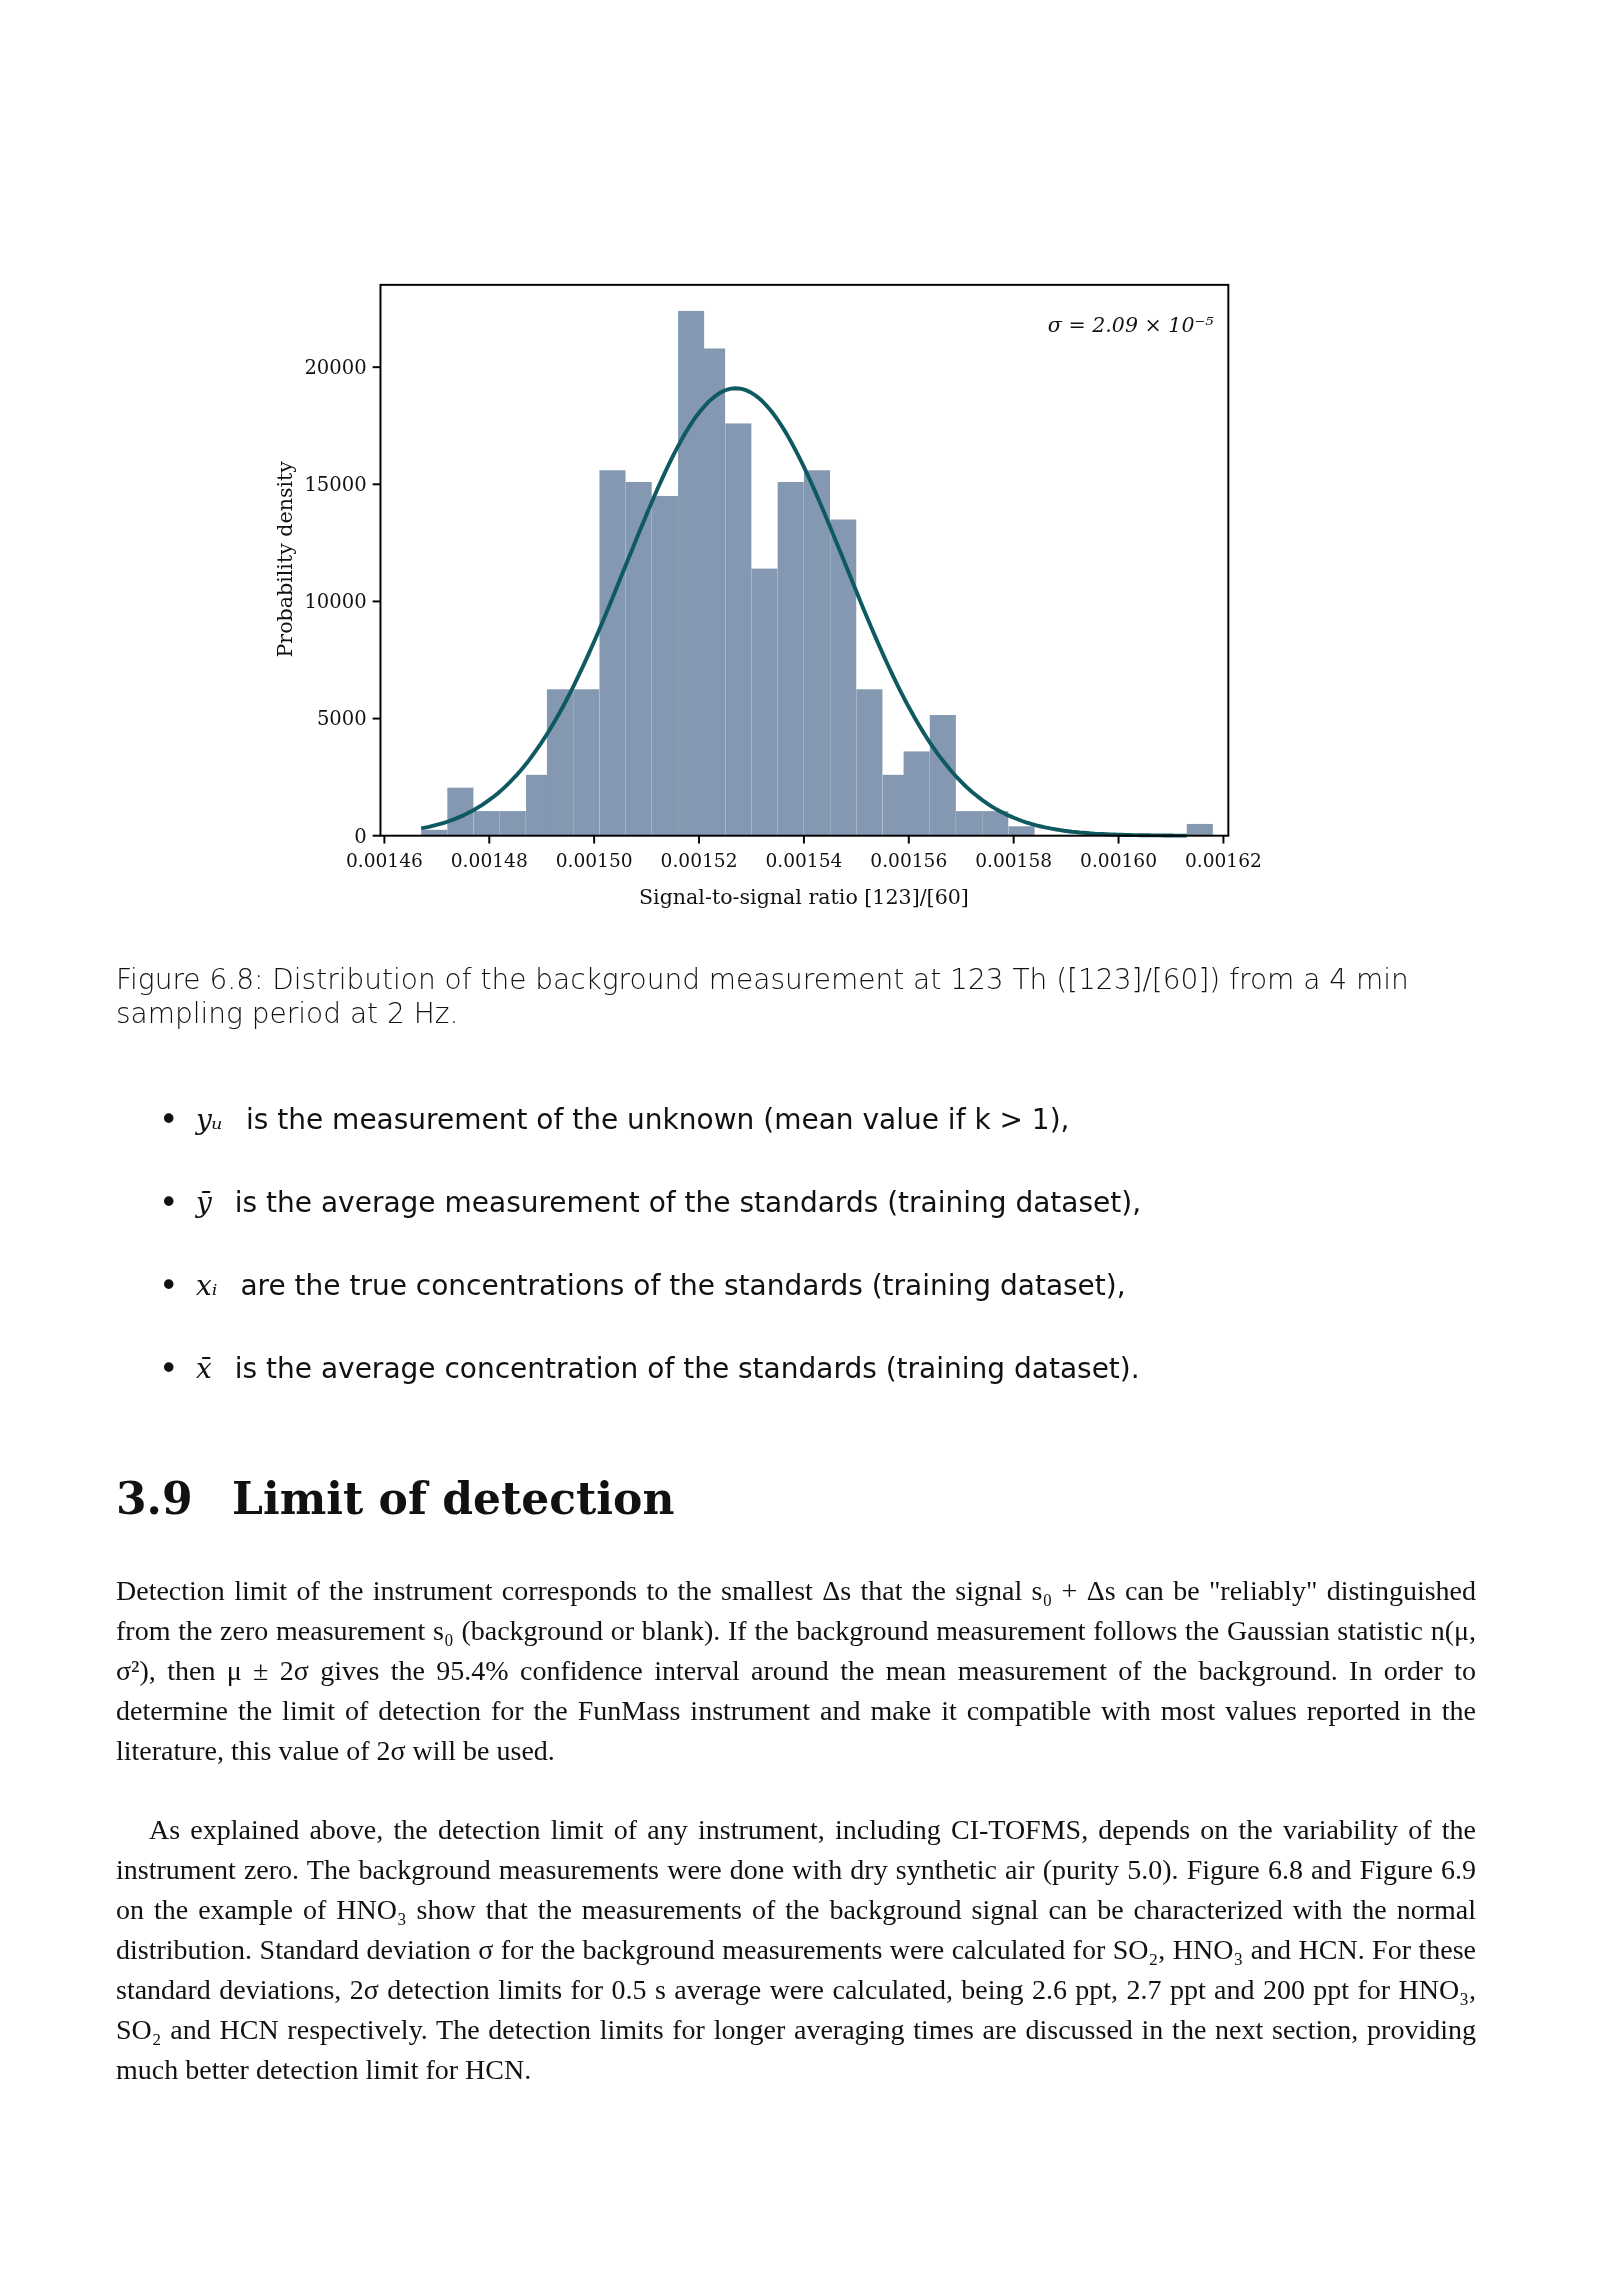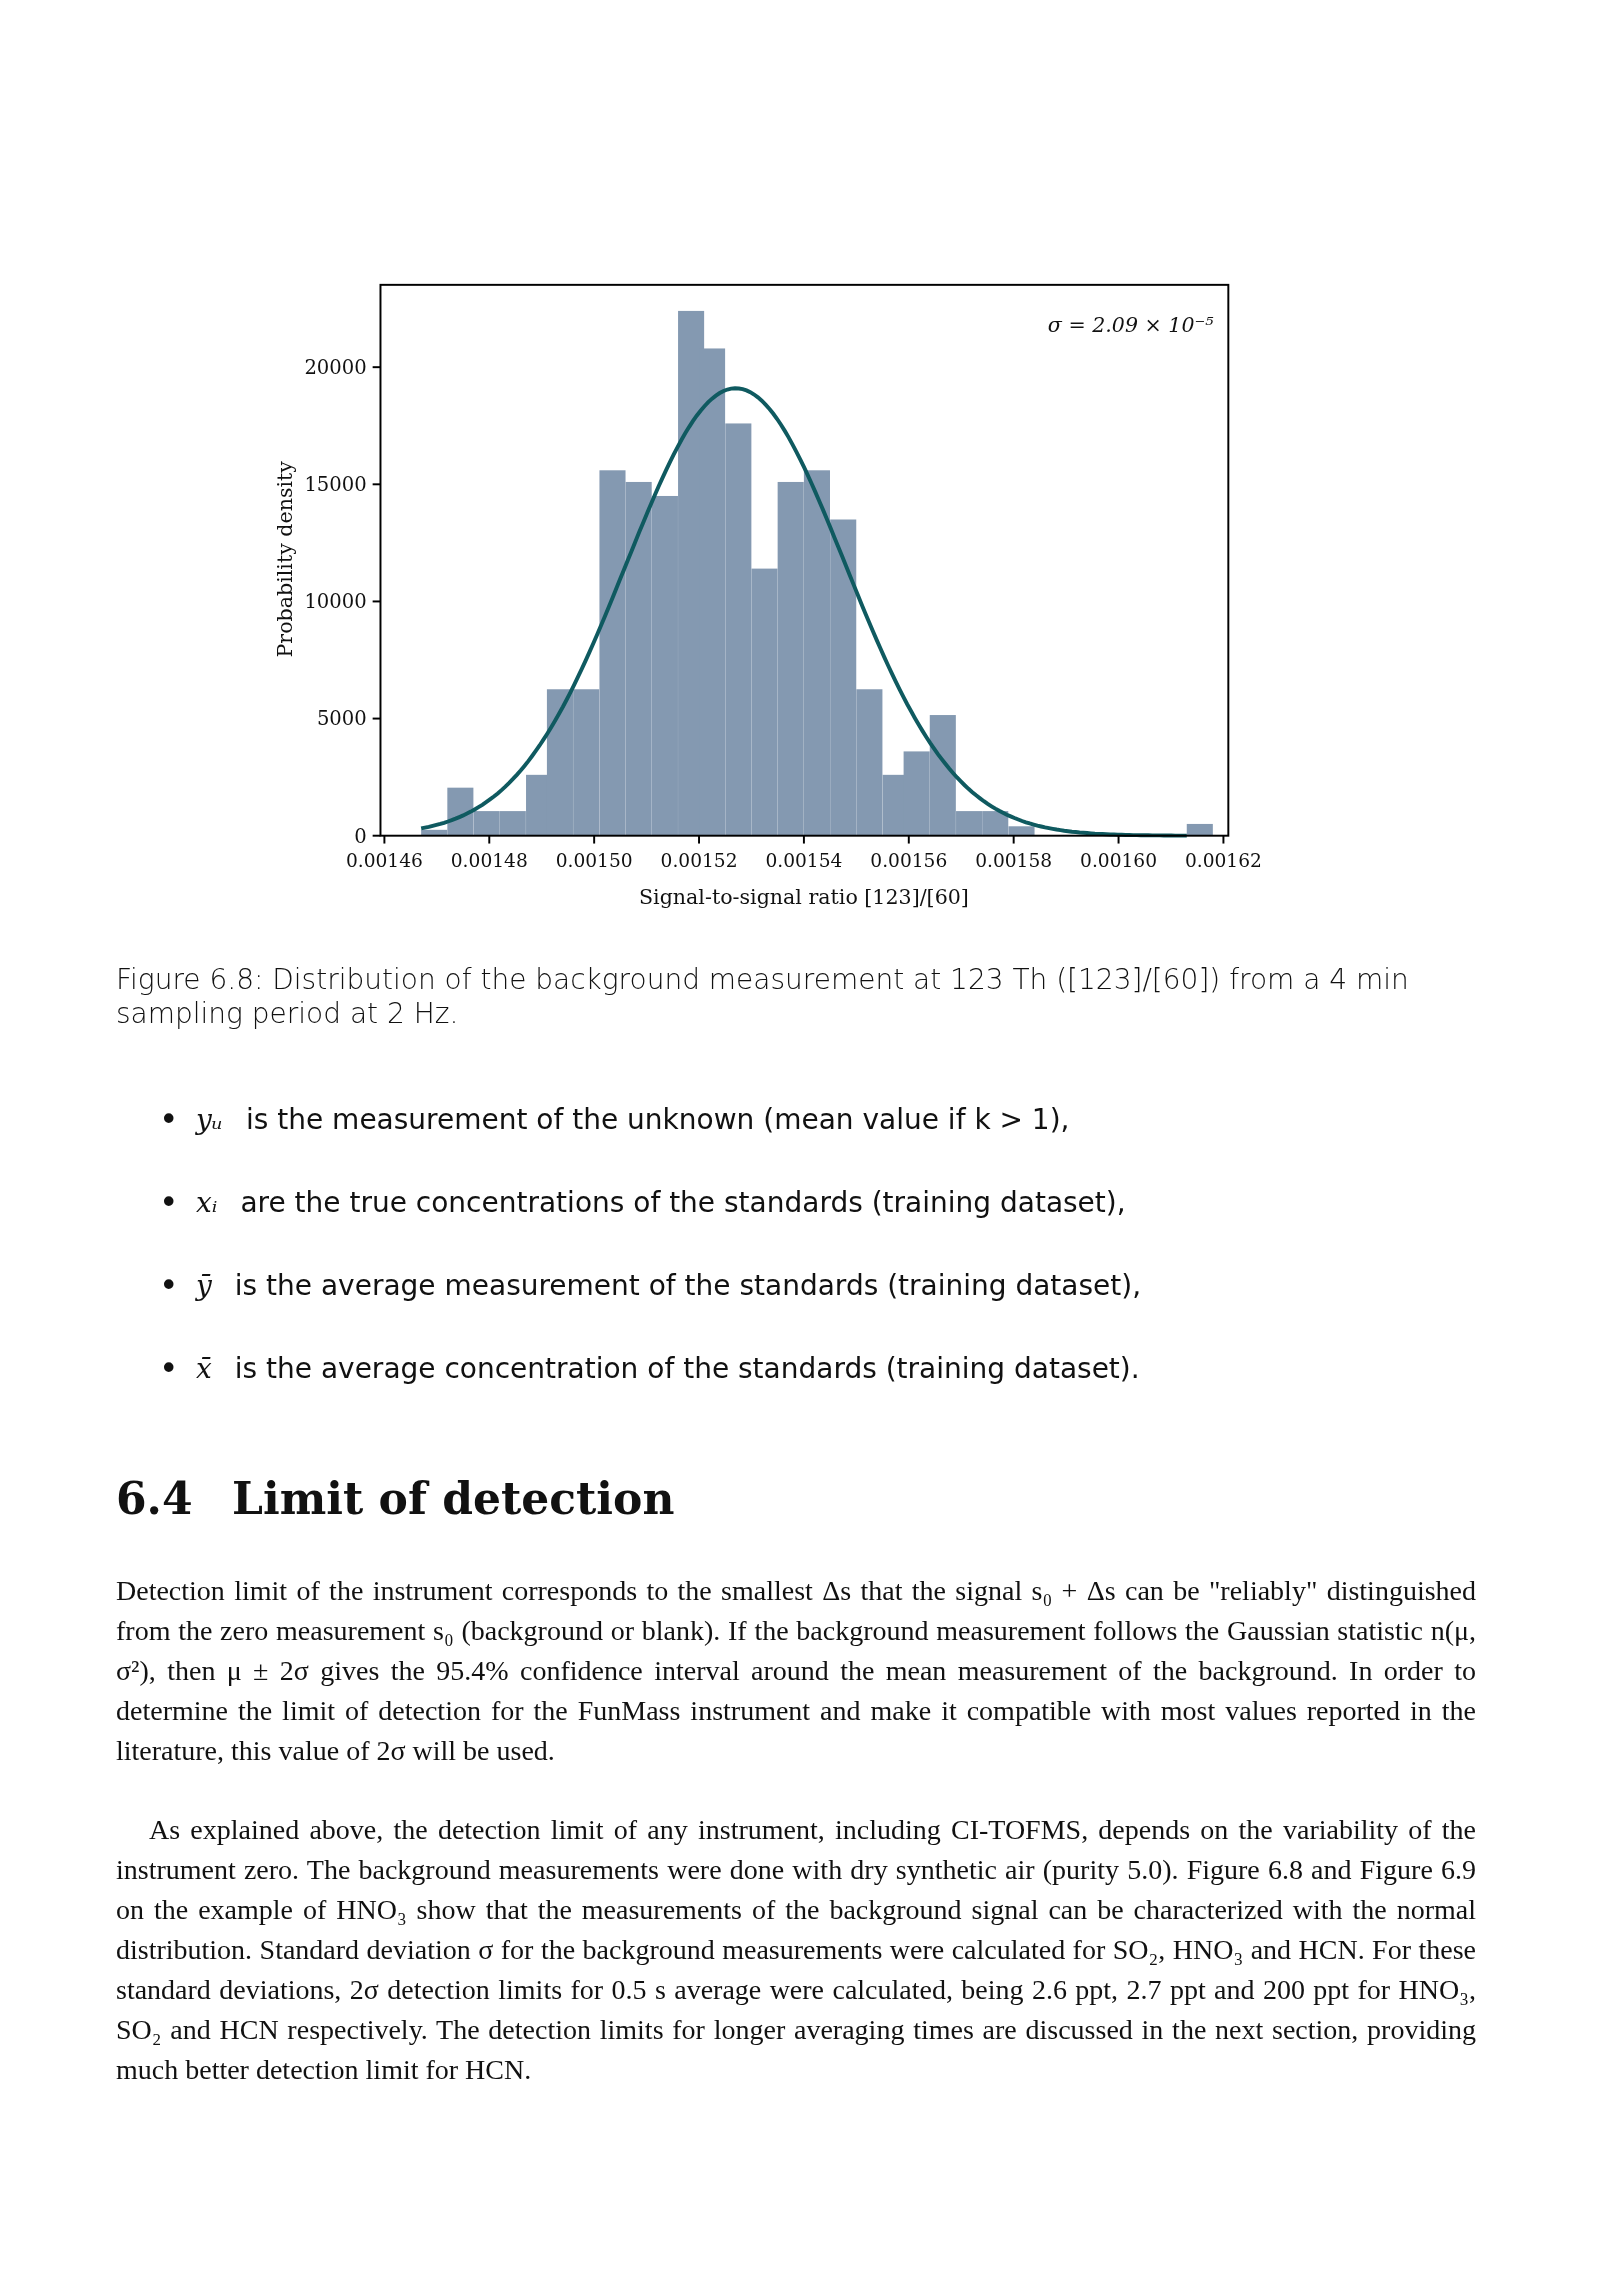--- a/index.html
+++ b/index.html
@@ -94,26 +94,26 @@
       <text id="ylabel" x="0" y="0" transform="translate(138,300) rotate(-90)" text-anchor="middle" font-family="DejaVu Serif, serif" font-size="21" fill="#111">Probability density</text>
       <text id="xlabel" x="660" y="652" text-anchor="middle" font-family="DejaVu Serif, serif" font-size="21" fill="#111">Signal-to-signal ratio [123]/[60]</text>
       <text id="annot" x="1078" y="68" text-anchor="end" font-family="DejaVu Serif, serif" font-size="21" font-style="italic" fill="#111">σ = 2.09 × 10⁻⁵</text>
     </svg>
   </div>
 
   <div class="caption">Figure 6.8: Distribution of the background measurement at 123 Th ([123]/[60]) from a 4 min sampling period at 2 Hz.</div>
 
   <ul class="bullets">
     <li><span class="m">yᵤ</span><span>is the measurement of the unknown (mean value if k &gt; 1),</span></li>
+    <li><span class="m">ȳ</span><span>is the average measurement of the standards (training dataset),</span></li>
     <li><span class="m">xᵢ</span><span>are the true concentrations of the standards (training dataset),</span></li>
-    <li><span class="m">ȳ</span><span>is the average measurement of the standards (training dataset),</span></li>
     <li><span class="m">x̄</span><span>is the average concentration of the standards (training dataset).</span></li>
   </ul>
 
   <div class="section-title">
-    <span class="num">6.4</span><span>Limit of detection</span>
+    <span class="num">3.9</span><span>Limit of detection</span>
   </div>
 
   <div class="para p1">Detection limit of the instrument corresponds to the smallest Δs that the signal s₀ + Δs can be "reliably" distinguished from the zero measurement s₀ (background or blank). If the background measurement follows the Gaussian statistic n(μ, σ²), then μ ± 2σ gives the 95.4% confidence interval around the mean measurement of the background. In order to determine the limit of detection for the FunMass instrument and make it compatible with most values reported in the literature, this value of 2σ will be used.</div>
   <div class="para p2"><span class="indent"></span><span>As explained above, the detection limit of any instrument, including CI-TOFMS, depends on the variability of the instrument zero. The background measurements were done with dry synthetic air (purity 5.0). Figure 6.8 and Figure 6.9 on the example of HNO₃ show that the measurements of the background signal can be characterized with the normal distribution. Standard deviation σ for the background measurements were calculated for SO₂, HNO₃ and HCN. For these standard deviations, 2σ detection limits for 0.5 s average were calculated, being 2.6 ppt, 2.7 ppt and 200 ppt for HNO₃, SO₂ and HCN respectively. The detection limits for longer averaging times are discussed in the next section, providing much better detection limit for HCN.</span></div>
 
 </div>
 
 
 </body></html>

